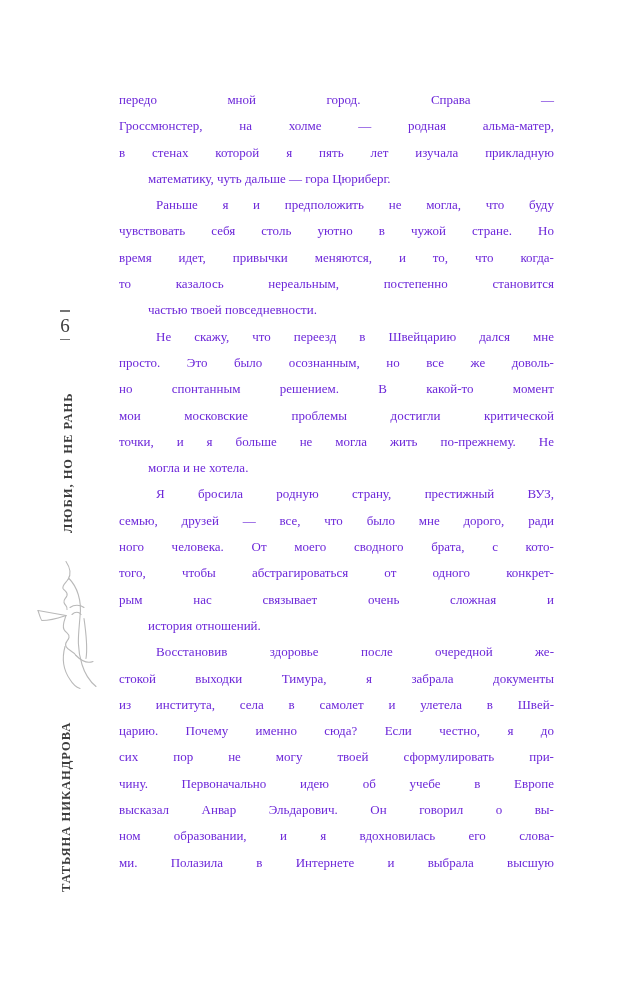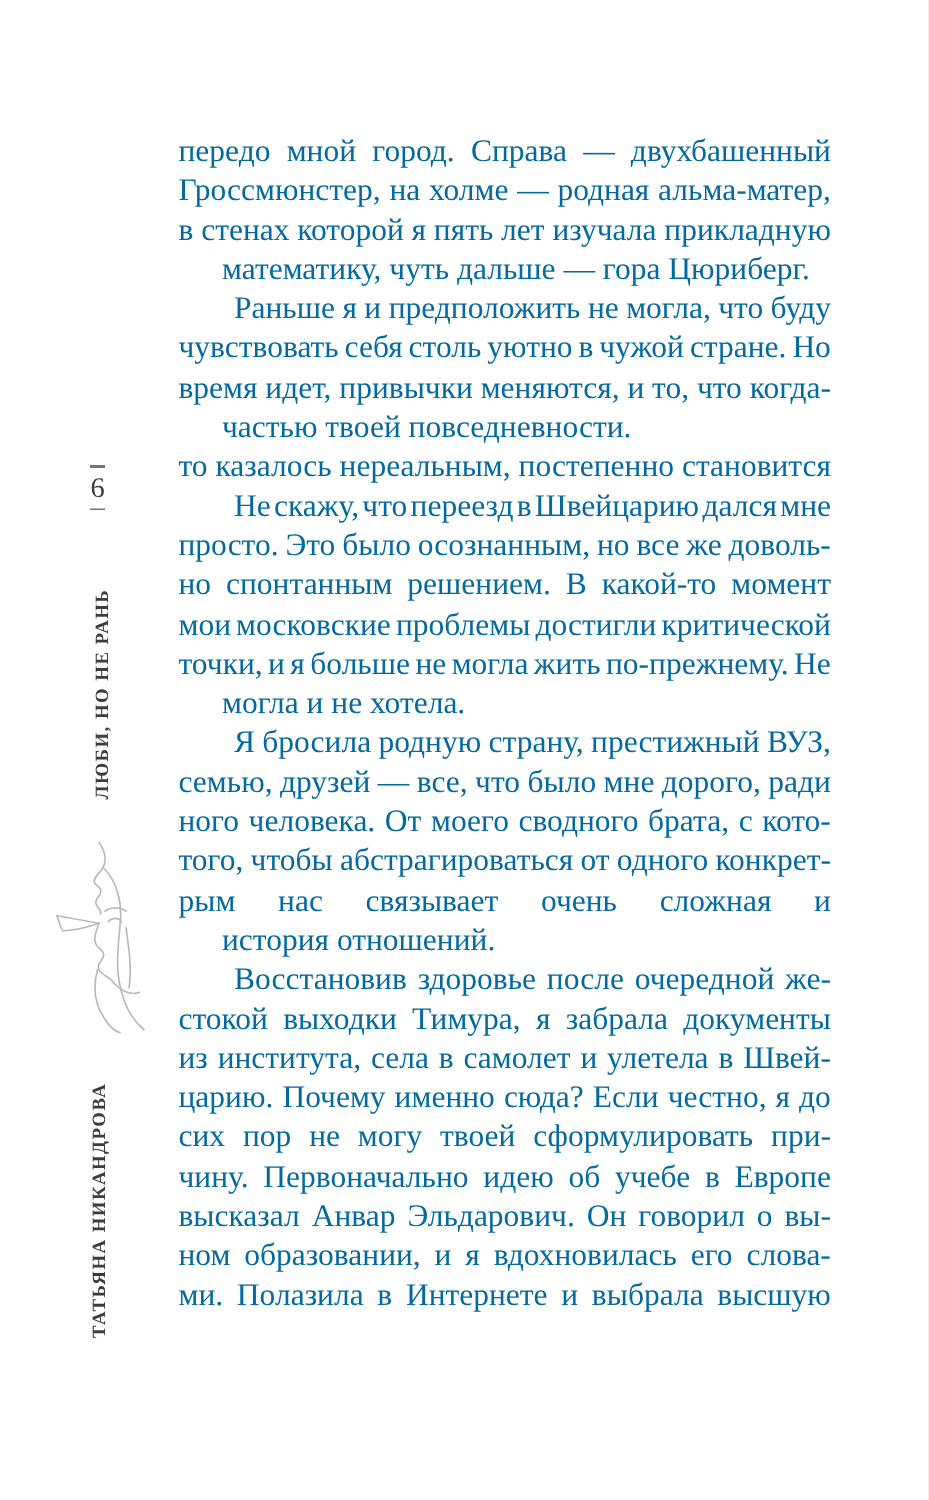--- a/index.html
+++ b/index.html
@@ -7,22 +7,22 @@
     position:relative;
     width:619px;height:1000px;
     background:#ffffff;
     overflow:hidden;
     font-family:"Liberation Serif","DejaVu Serif",serif;
   }
   
   .text-block{
     position:absolute;
     left:119px;top:87px;width:435px;
-    color:#0369a1;
-    font-size:21px;
+    color:#6d28d9;
+    font-size:13px;
   }
   .para{margin:0;padding:0;}
   .line{
     height:26.3px;
     line-height:26.3px;
     display:flex;
     justify-content:space-between;
     white-space:pre;
   }
   .line.plain{display:block;white-space:nowrap;margin-left:29px;}
@@ -82,31 +82,31 @@
       <path d="M44,97 C50,103 56,105 61,103"></path>
       <path d="M33,88 C30,99 31,111 38,121 C41,126 45,129 48,130"></path>
       <path d="M52,60 C54,74 56,88 54,100"></path>
     </svg>
   </div>
 
   <div class="vtext vauthor">ТАТЬЯНА НИКАНДРОВА</div>
 
   <div class="text-block">
       <div class="para">
-        <div class="line"><span>передо</span><span>мной</span><span>город.</span><span>Справа</span><span>—</span><span>двухбашенный</span></div>
+        <div class="line"><span>передо</span><span>мной</span><span>город.</span><span>Справа</span><span>—</span></div>
         <div class="line"><span>Гроссмюнстер,</span><span>на</span><span>холме</span><span>—</span><span>родная</span><span>альма-матер,</span></div>
         <div class="line"><span>в</span><span>стенах</span><span>которой</span><span>я</span><span>пять</span><span>лет</span><span>изучала</span><span>прикладную</span></div>
         <div class="line plain">математику, чуть дальше — гора Цюриберг.</div>
       </div>
       <div class="para">
         <div class="line indent"><span>Раньше</span><span>я</span><span>и</span><span>предположить</span><span>не</span><span>могла,</span><span>что</span><span>буду</span></div>
         <div class="line"><span>чувствовать</span><span>себя</span><span>столь</span><span>уютно</span><span>в</span><span>чужой</span><span>стране.</span><span>Но</span></div>
         <div class="line"><span>время</span><span>идет,</span><span>привычки</span><span>меняются,</span><span>и</span><span>то,</span><span>что</span><span>когда-</span></div>
+        <div class="line"><span>то</span><span>казалось</span><span>нереальным,</span><span>постепенно</span><span>становится</span></div>
         <div class="line plain">частью твоей повседневности.</div>
-        <div class="line"><span>то</span><span>казалось</span><span>нереальным,</span><span>постепенно</span><span>становится</span></div>
       </div>
       <div class="para">
         <div class="line indent"><span>Не</span><span>скажу,</span><span>что</span><span>переезд</span><span>в</span><span>Швейцарию</span><span>дался</span><span>мне</span></div>
         <div class="line"><span>просто.</span><span>Это</span><span>было</span><span>осознанным,</span><span>но</span><span>все</span><span>же</span><span>доволь-</span></div>
         <div class="line"><span>но</span><span>спонтанным</span><span>решением.</span><span>В</span><span>какой-то</span><span>момент</span></div>
         <div class="line"><span>мои</span><span>московские</span><span>проблемы</span><span>достигли</span><span>критической</span></div>
         <div class="line"><span>точки,</span><span>и</span><span>я</span><span>больше</span><span>не</span><span>могла</span><span>жить</span><span>по-прежнему.</span><span>Не</span></div>
         <div class="line plain">могла и не хотела.</div>
       </div>
       <div class="para">

